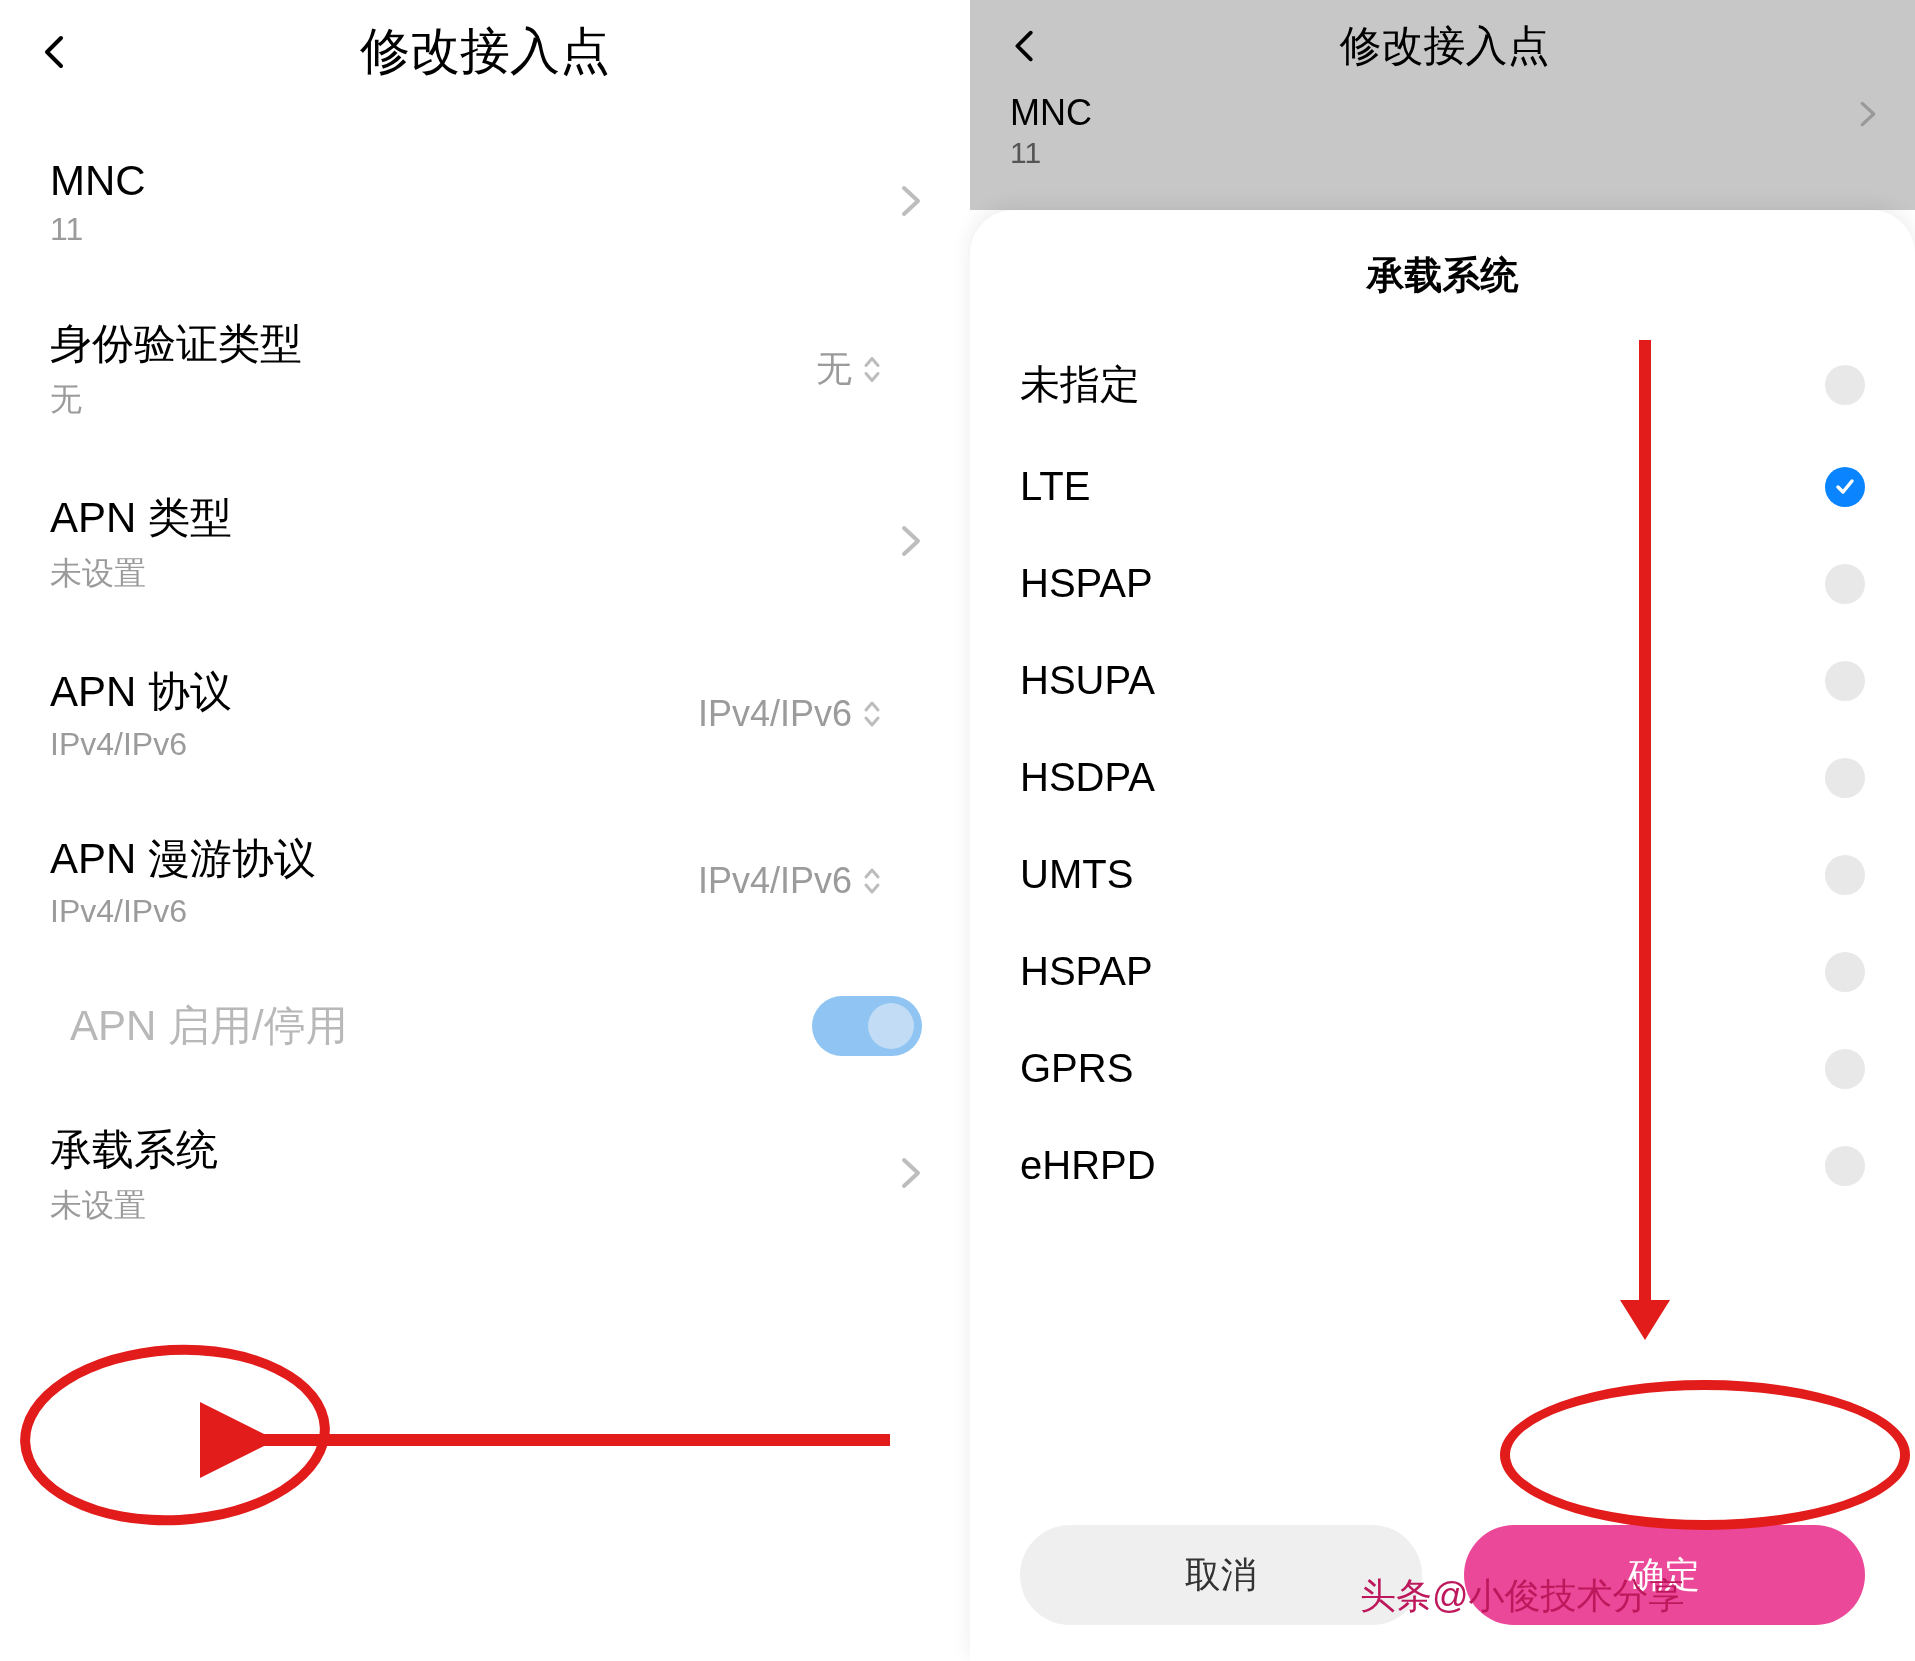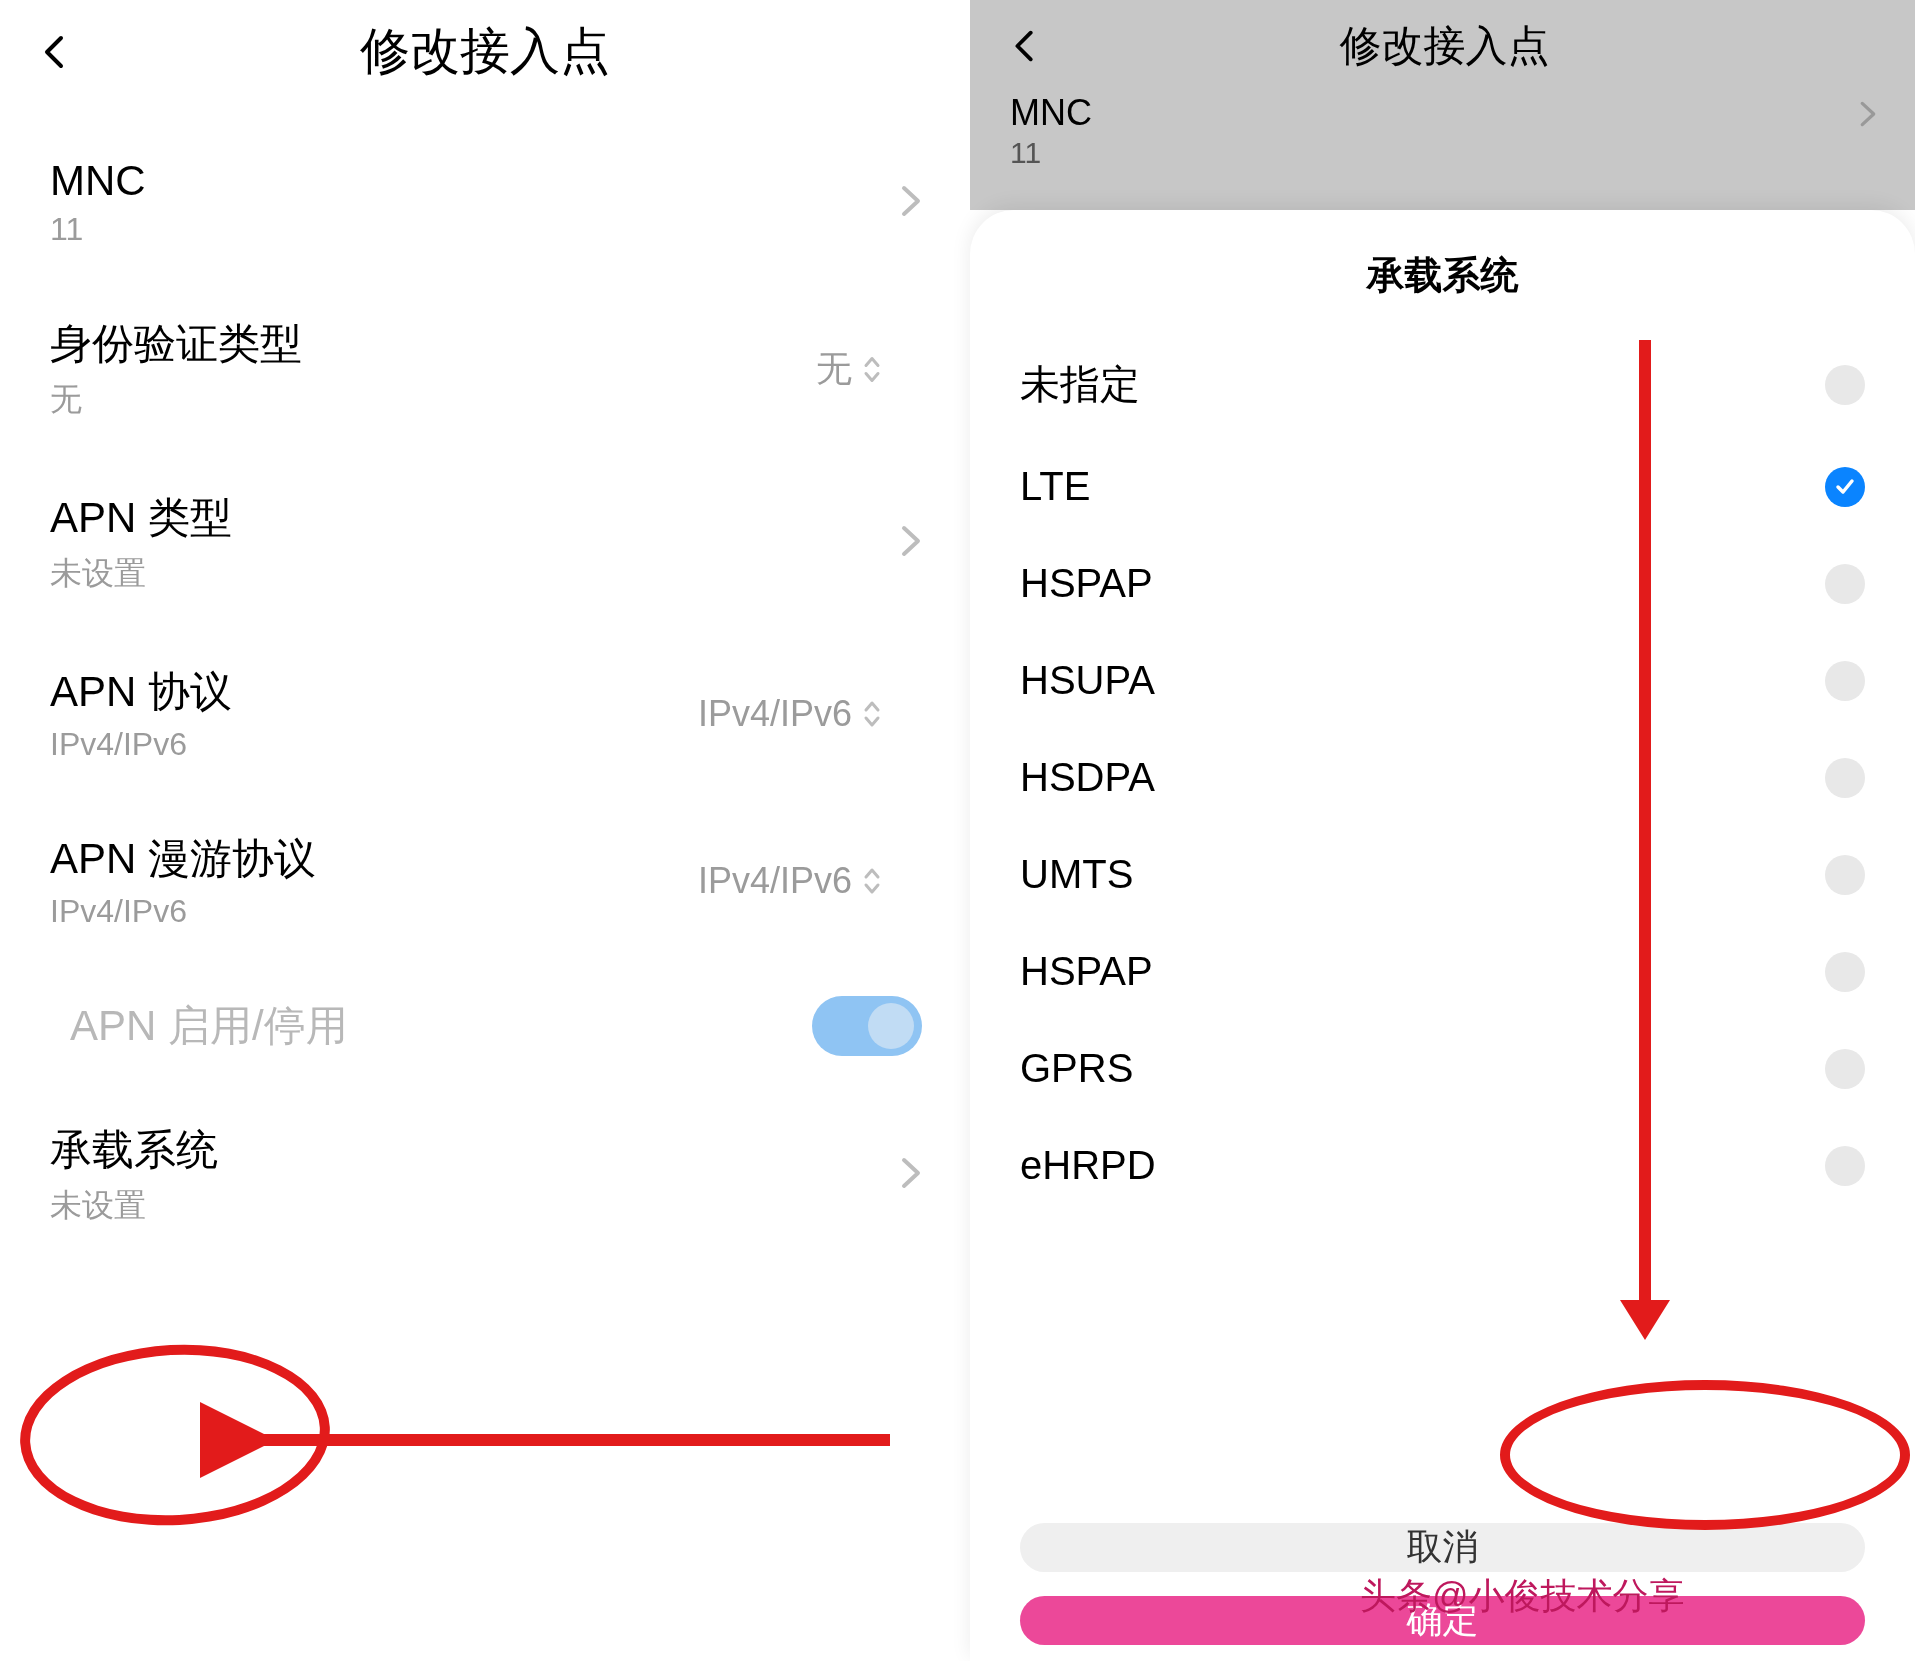--- a/index.html
+++ b/index.html
@@ -147,23 +147,22 @@
     background:#e8e8e8;
     display:flex;align-items:center;justify-content:center;
   }
   .radio.checked{ background:#0a84ff; }
   .radio.checked svg{ display:block; }
   .radio svg{ display:none; }
   .opt.cut .olabel{  }
 
   .sheet-buttons{
     display:flex;
-    gap:24px;
-    padding:20px 10px 16px 10px;
-    flex-direction:column;
+    gap:42px;
+    padding:20px 10px 36px 10px;
   }
   .sbtn{
     flex:1;
     height:100px;
     border-radius:60px;
     display:flex;align-items:center;justify-content:center;
     font-size:36px;
     cursor:pointer;
   }
   .sbtn.cancel{ background:#efefef; color:#333; }

